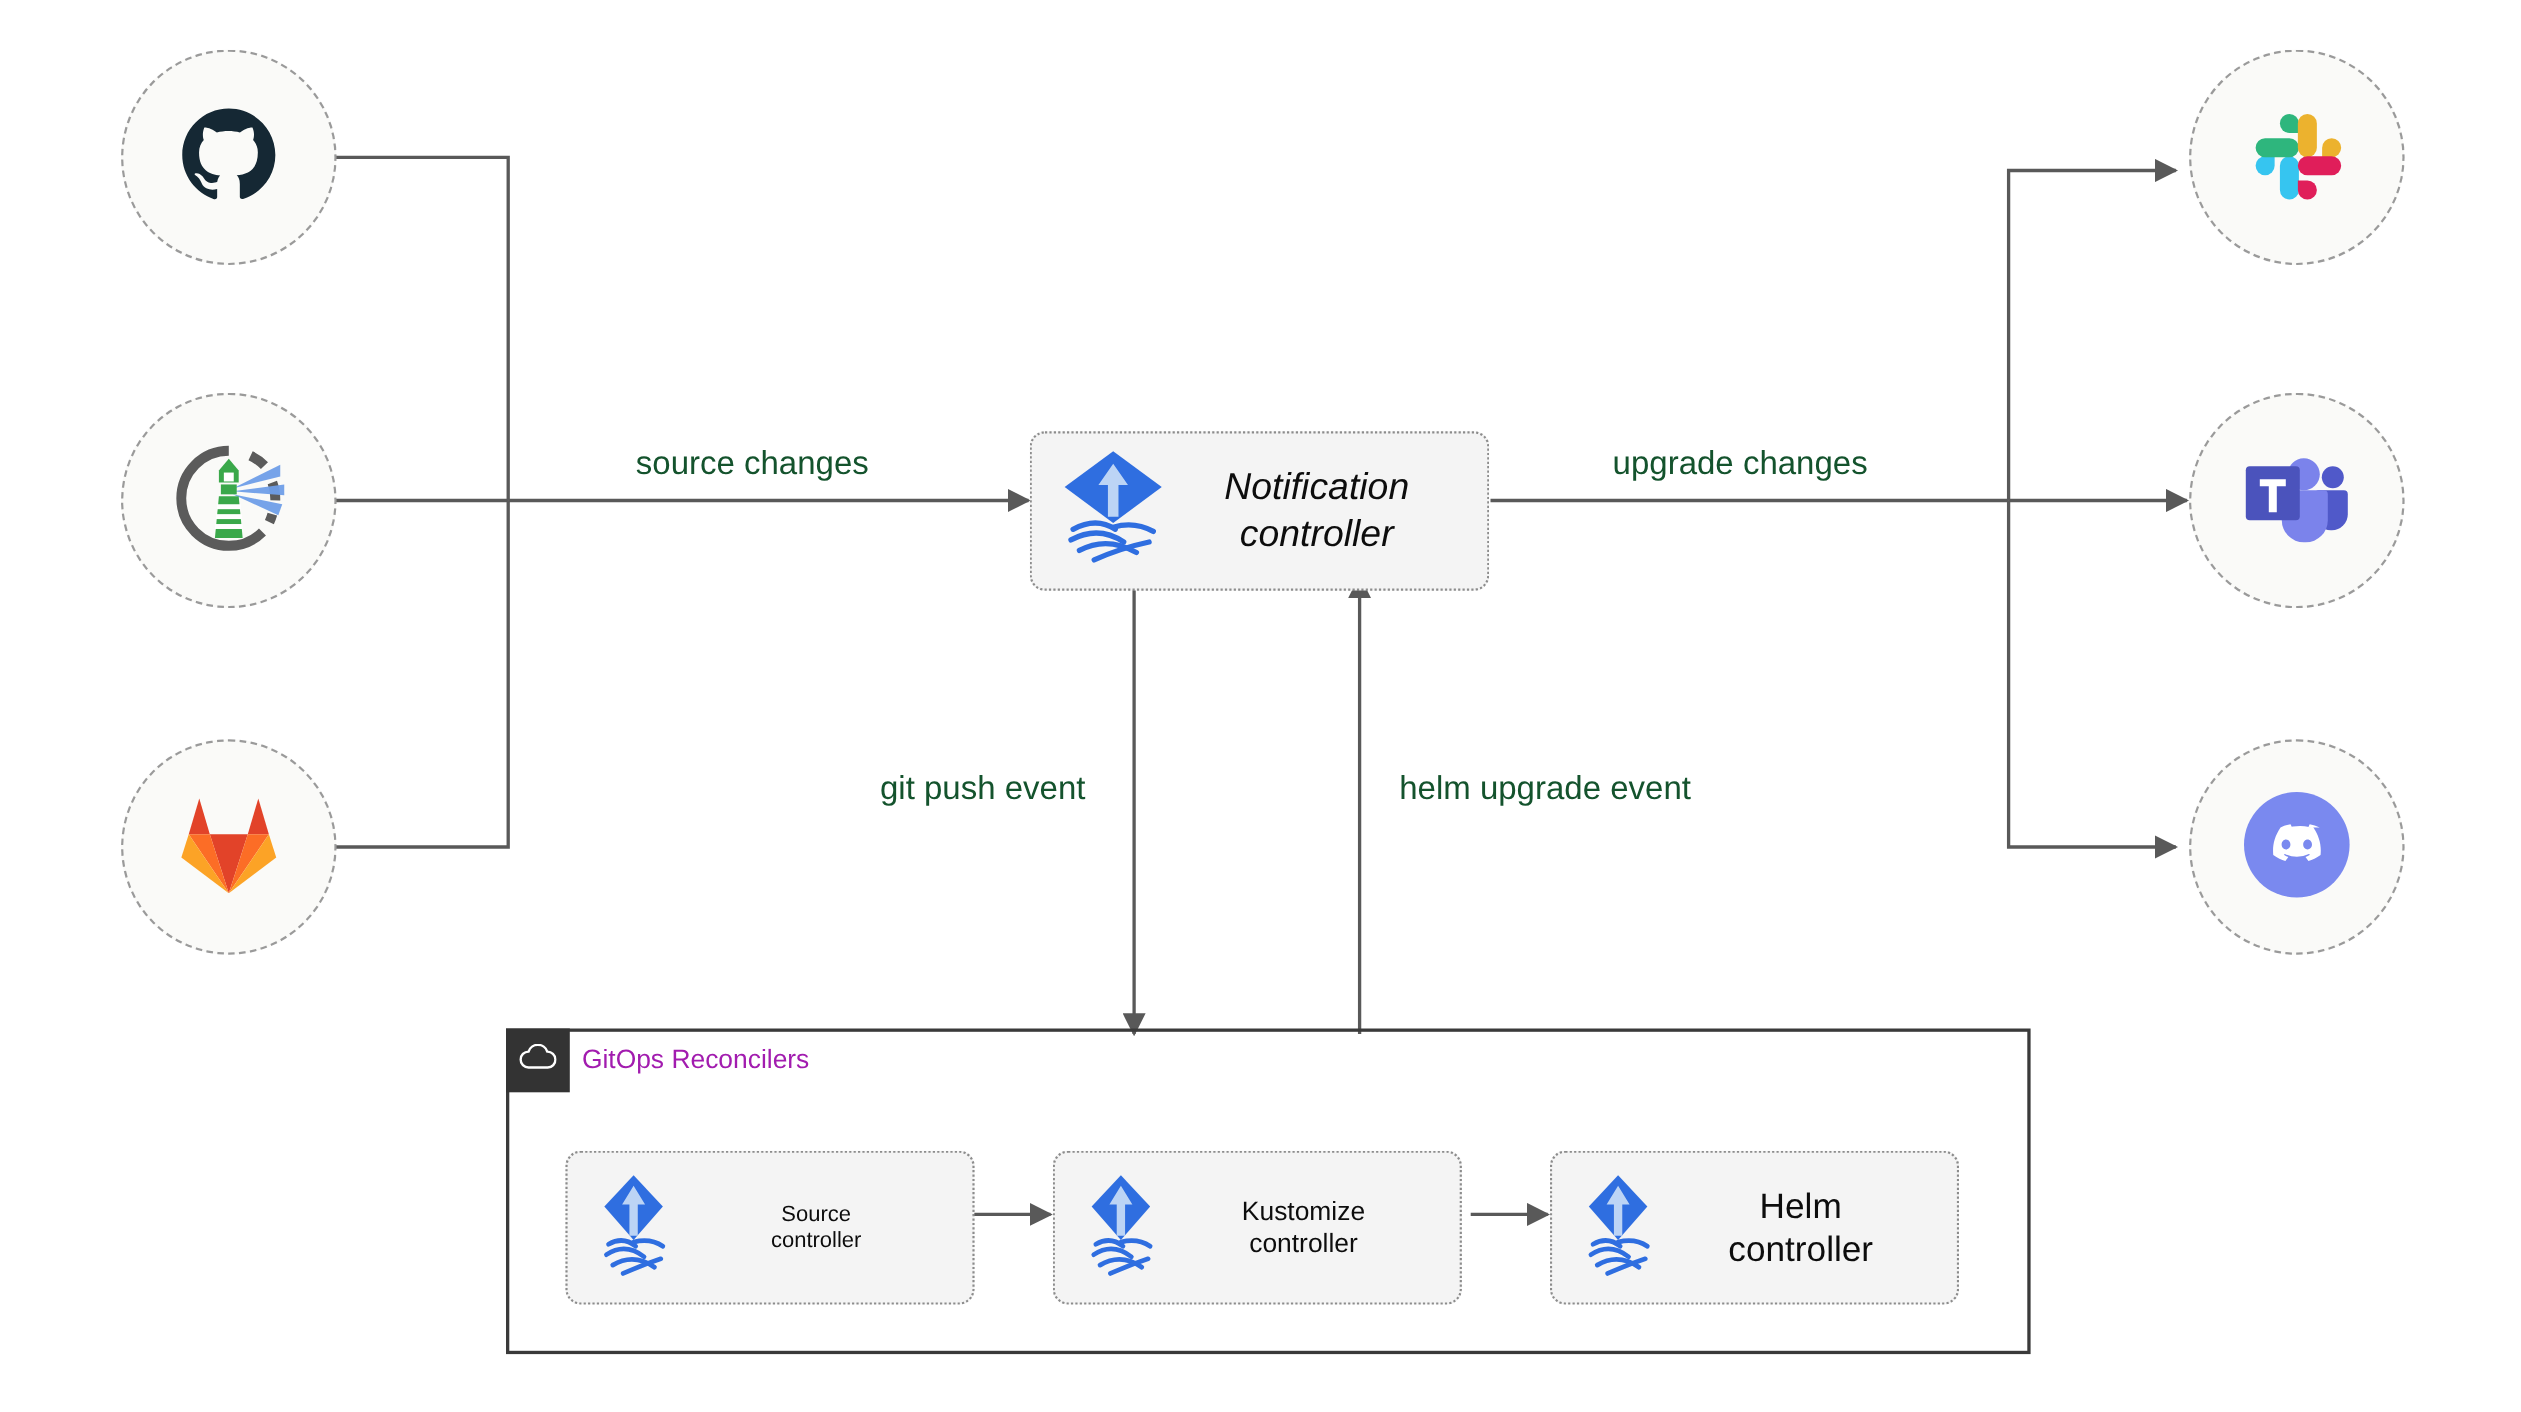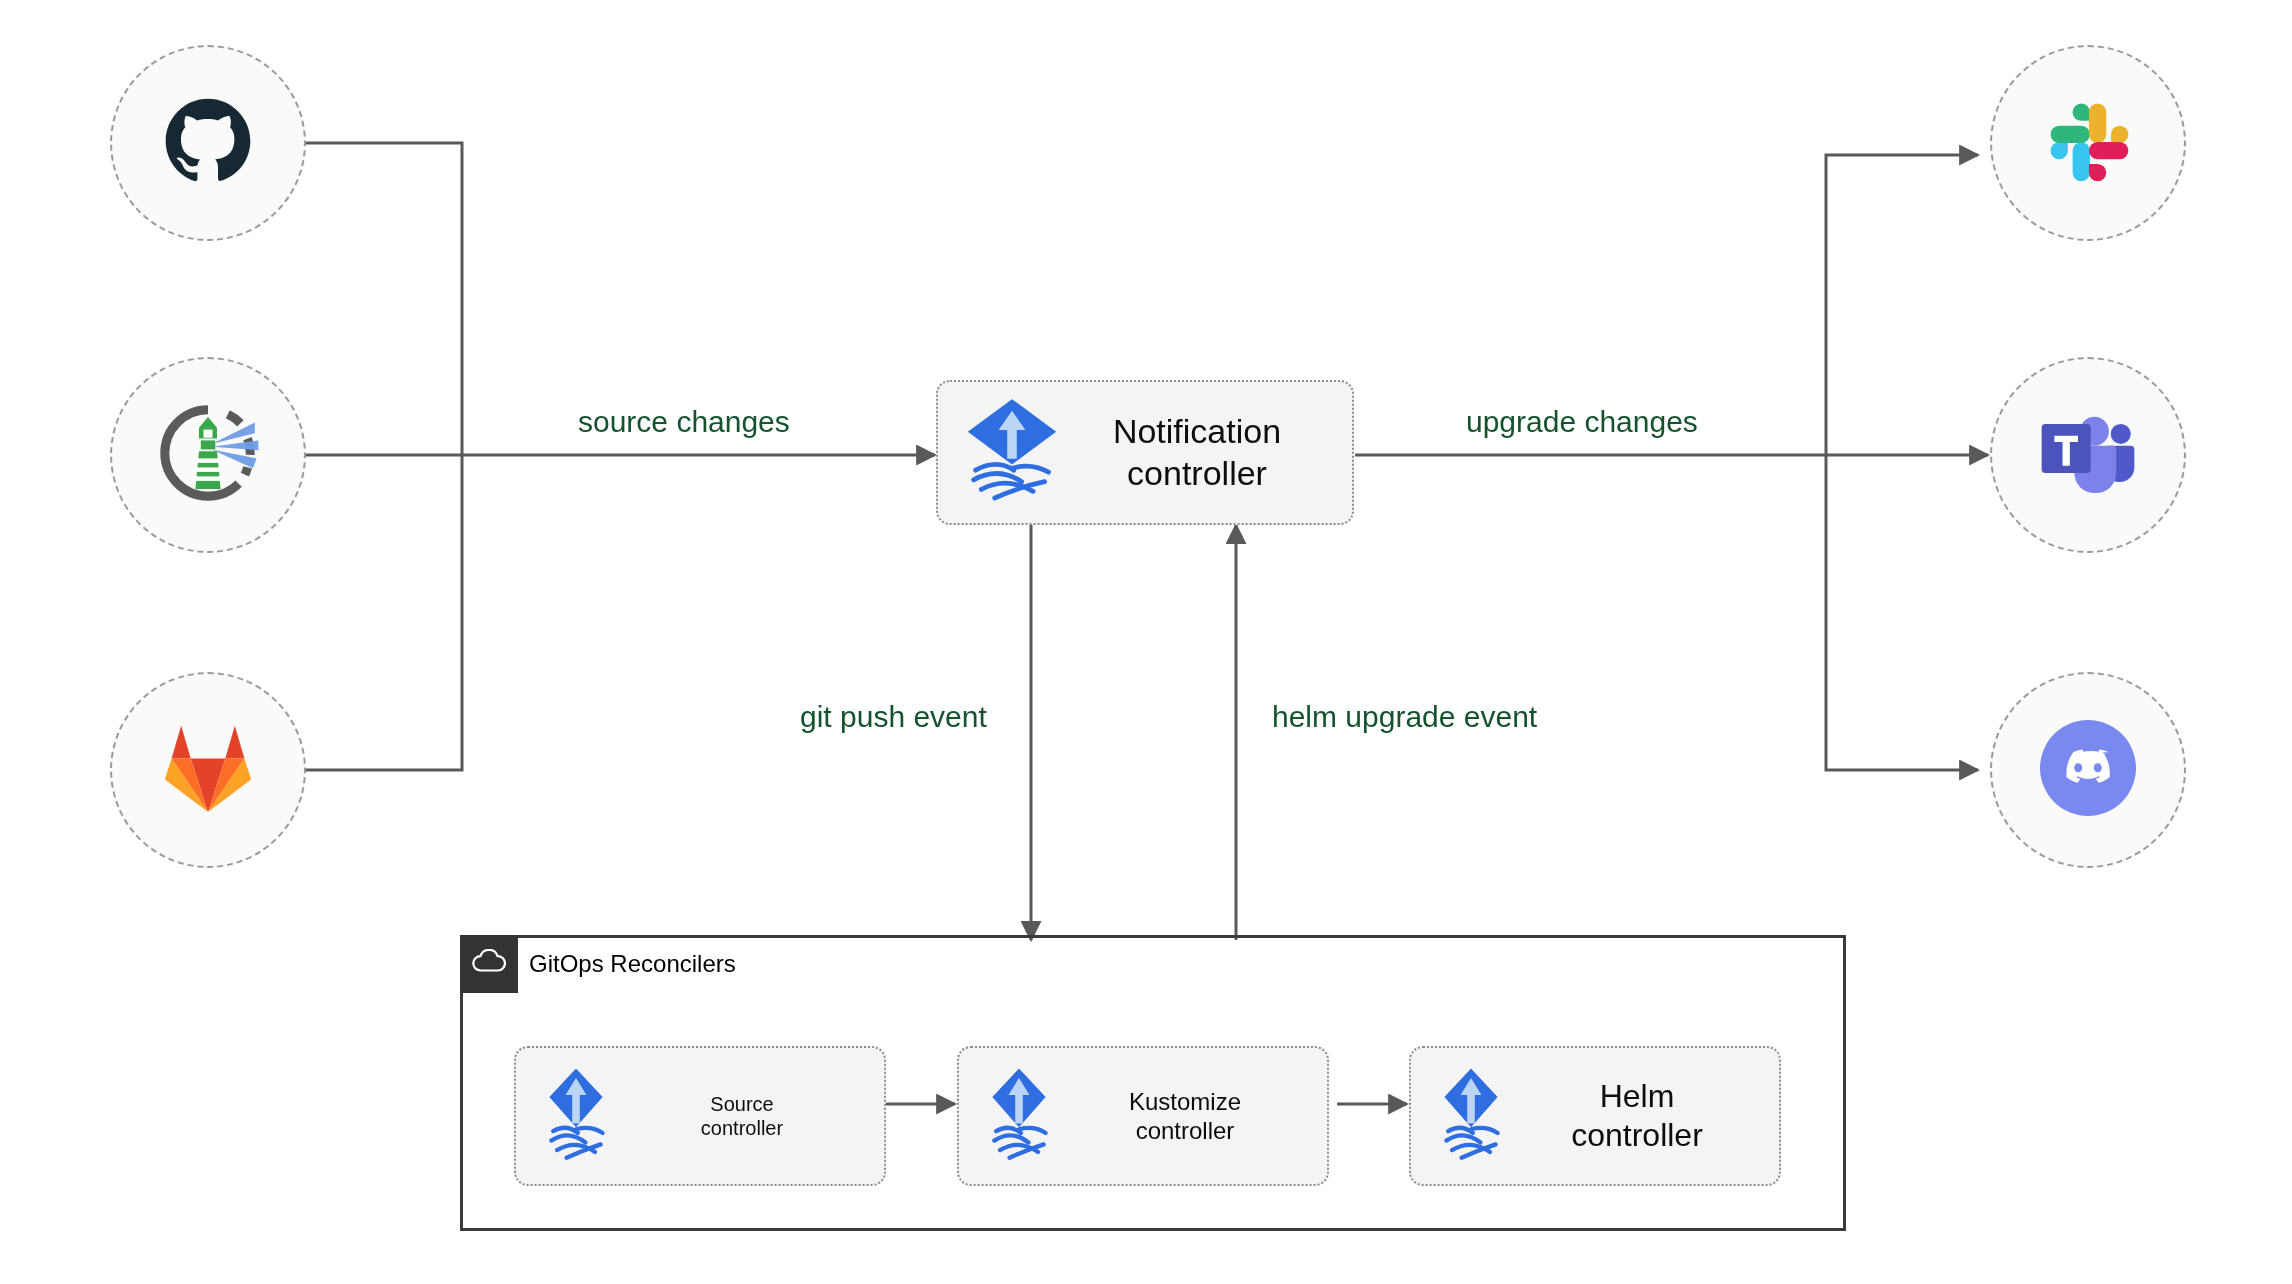--- a/index.html
+++ b/index.html
@@ -64,21 +64,21 @@
     position: absolute;
     left: -3px; top: -3px;
     width: 58px; height: 58px;
     background: #333333;
     display: flex; align-items: center; justify-content: center;
   }
   #gitops-title {
     position: absolute;
     left: 66px; top: 12px;
     font-size: 24px;
-    color: #000000;
+    color: #a21caf;
   }
 
   
   .edge-label {
     position: absolute;
     color: #14532d;
     font-size: 30px;
     white-space: nowrap;
   }
 </style>
@@ -173,21 +173,21 @@
         <path fill="#E24329" d="M22 4 L32 38 H12 Z"></path>
         <path fill="#E24329" d="M78 4 L68 38 H88 Z"></path>
         <path fill="#FC6D26" d="M50 94 L32 38 H12 Z"></path>
         <path fill="#FC6D26" d="M50 94 L68 38 H88 Z"></path>
         <path fill="#FCA326" d="M12 38 L5 60 L50 94 Z"></path>
         <path fill="#FCA326" d="M88 38 L95 60 L50 94 Z"></path>
       </svg>
     </span>
   </div>
 
-  <div class="ctrl-box" style="left:936px; top:380px; width:418px; height:145px; padding:0 18px 0 26px;">
+  <div class="ctrl-box" style="left:936px; top:392px; width:418px; height:145px; padding:0 18px 0 26px;font-style:italic;">
     <span class="ctrl-logo">
       <svg width="96" height="108" viewBox="0 0 100 112">
         <path fill="#2f6ee0" d="M50 2 L96 36 L50 70 L4 36 Z"></path>
         <path fill="#bcd4f5" d="M50 14 L64 34 L55 34 L55 64 L45 64 L45 34 L36 34 Z"></path>
         <g fill="#2f6ee0">
           <path d="M50 44 L96 78 L50 112 L4 78 Z" opacity="0"></path>
         </g>
         <g stroke="#2f6ee0" stroke-width="5" fill="none" stroke-linecap="round">
           <path d="M12 76 Q34 64 52 76"></path>
           <path d="M10 86 Q36 72 60 88"></path>

